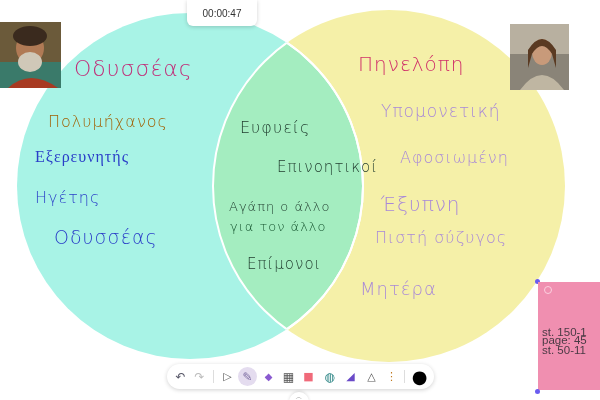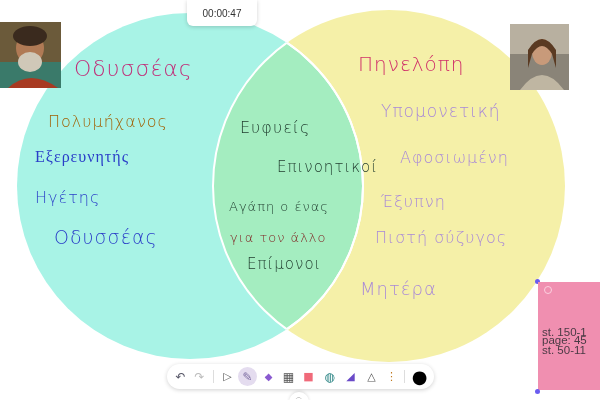--- a/index.html
+++ b/index.html
@@ -41,28 +41,28 @@
   </svg>
 
   <div class="hw" style="left:74px;top:56px;font-size:22px;color:#c0307a;">Οδυσσέας</div>
   <div class="hw" style="left:48px;top:112px;font-size:16px;color:#a16207;">Πολυμήχανος</div>
   <div class="hw" style="left:35px;top:148px;font-size:16px;color:#2a3ec8;font-family:Liberation Serif, serif;">Εξερευνητής</div>
   <div class="hw" style="left:35px;top:188px;font-size:16px;color:#2a3ec8;">Ηγέτης</div>
   <div class="hw" style="left:54px;top:226px;font-size:19px;color:#2a3ec8;">Οδυσσέας</div>
 
   <div class="hw" style="left:240px;top:118px;font-size:16px;color:#1e3a2c;">Ευφυείς</div>
   <div class="hw" style="left:233px;top:158px;font-size:15px;color:#1e3a2c;margin-left:44px;">Επινοητικοί</div>
-  <div class="hw" style="left:229px;top:199px;font-size:13px;color:#1e3a2c;">Αγάπη ο ένας</div>
-  <div class="hw" style="left:230px;top:219px;font-size:13px;color:#7f1d1d;margin-top:11px;">για τον άλλο</div>
+  <div class="hw" style="left:229px;top:199px;font-size:13px;color:#1e3a2c;">Αγάπη ο άλλο</div>
+  <div class="hw" style="left:230px;top:219px;font-size:13px;color:#14532d;">για τον άλλο</div>
   <div class="hw" style="left:247px;top:255px;font-size:15px;color:#1e3a2c;">Επίμονοι</div>
 
   <div class="hw" style="left:358px;top:52px;font-size:20px;color:#d0306a;">Πηνελόπη</div>
   <div class="hw" style="left:381px;top:101px;font-size:17px;color:#a888d8;">Υπομονετική</div>
   <div class="hw" style="left:381px;top:148px;font-size:16px;color:#a888d8;margin-left:19px;">Αφοσιωμένη</div>
-  <div class="hw" style="left:381px;top:192px;font-size:16px;color:#a888d8;">Έξυπνη</div>
+  <div class="hw" style="left:381px;top:192px;font-size:20px;color:#a888d8;">Έξυπνη</div>
   <div class="hw" style="left:360px;top:278px;font-size:18px;color:#a888d8;">Μητέρα</div>
   <div class="hw" style="left:375px;top:228px;font-size:16px;color:#a888d8;">Πιστή σύζυγος</div>
 </div>
 
 <div class="portrait" style="left:0;top:22px;width:61px;height:66px;">
   <svg width="61" height="66">
     <rect width="61" height="66" fill="#6b5a3a"></rect>
     <rect y="40" width="61" height="26" fill="#3a7a6a"></rect>
     <ellipse cx="30" cy="26" rx="14" ry="16" fill="#b07a55"></ellipse>
     <ellipse cx="30" cy="14" rx="17" ry="10" fill="#3a2a1e"></ellipse>

